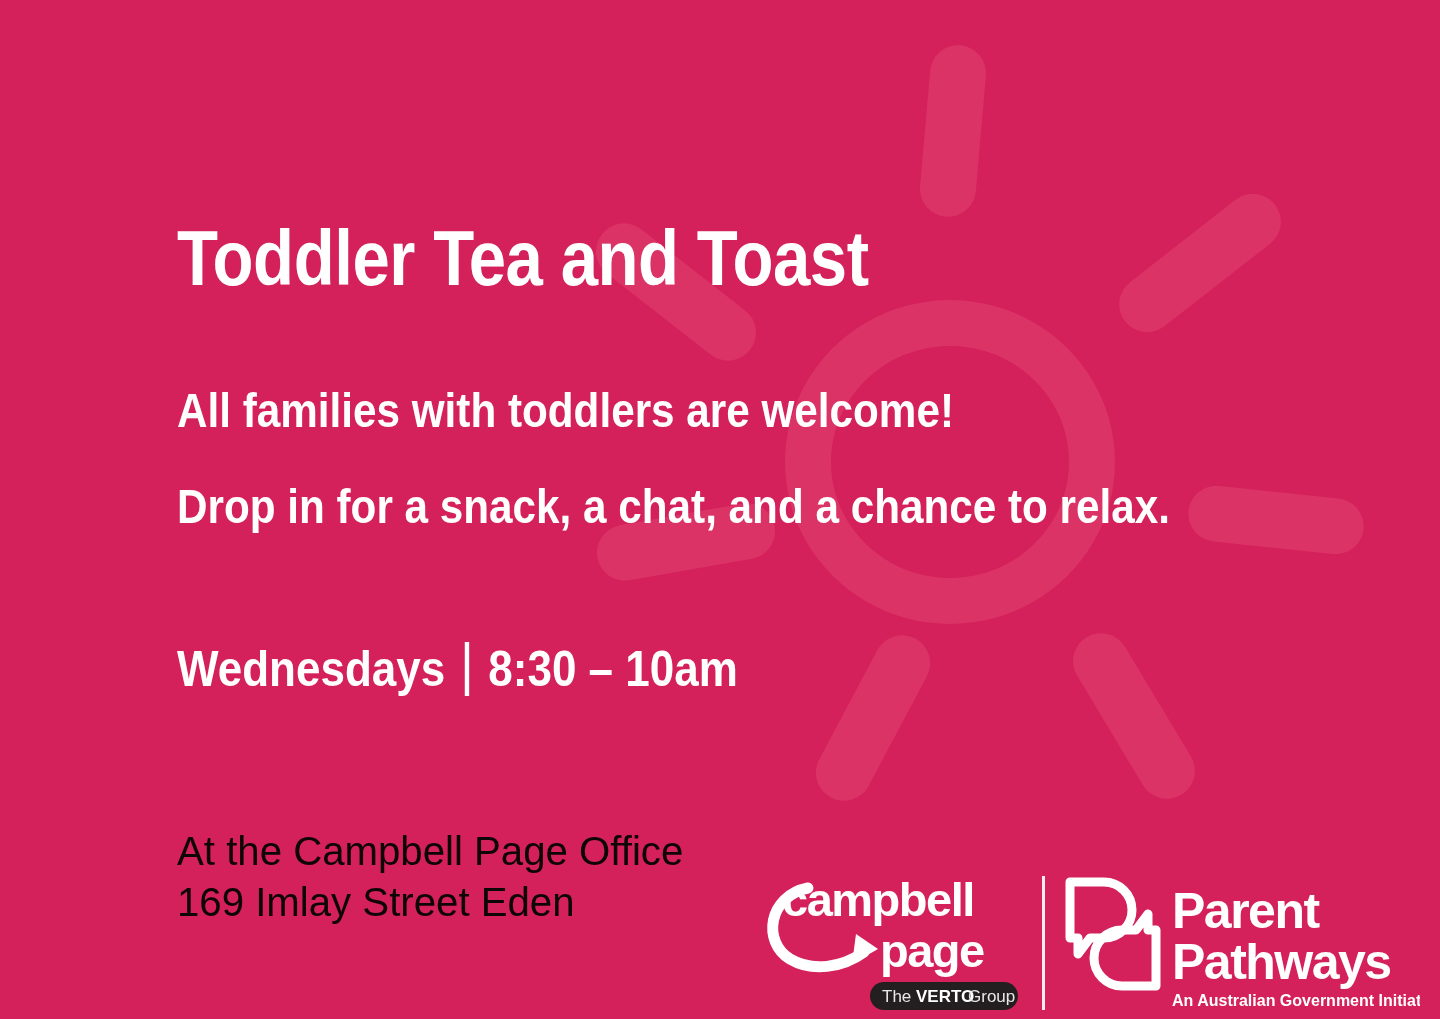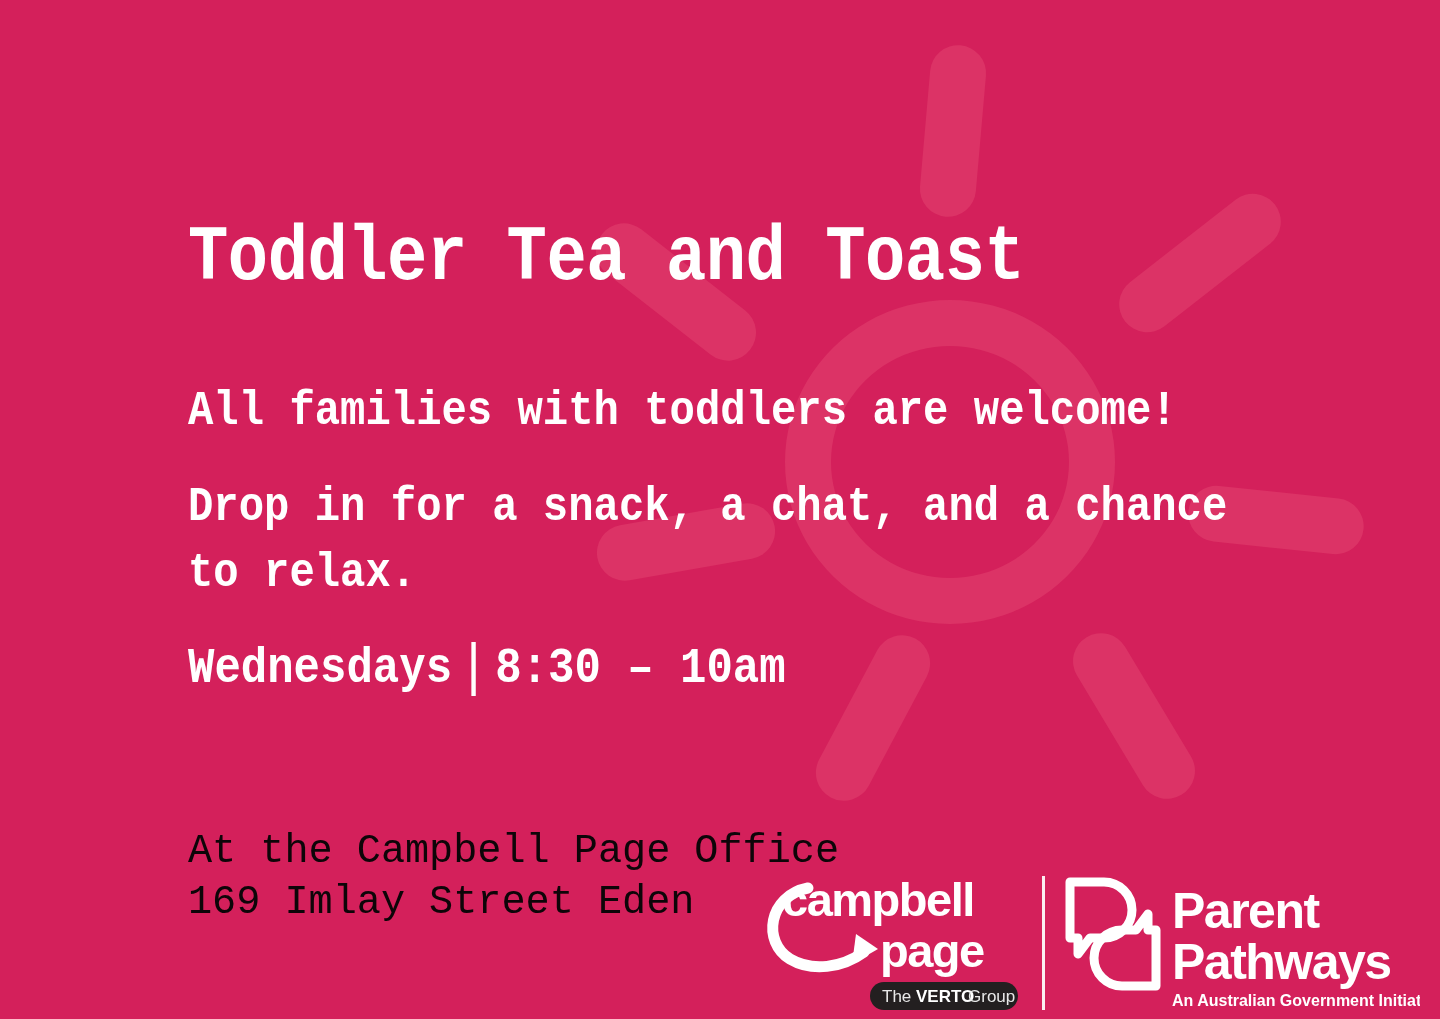--- a/index.html
+++ b/index.html
@@ -21,25 +21,24 @@
     position: absolute;
     inset: 0;
     width: 1440px;
     height: 1019px;
     pointer-events: none;
   }
 
   
   .content {
     position: absolute;
-    left: 188px;
+    left: 177px;
     top: 0;
     width: 1120px;
     height: 760px;
-    font-family: Liberation Mono, monospace;
   }
 
   .title {
     position: absolute;
     left: 0;
     top: 216px;
     margin: 0;
     color: #ffffff;
     font-size: 78px;
     line-height: 84px;

